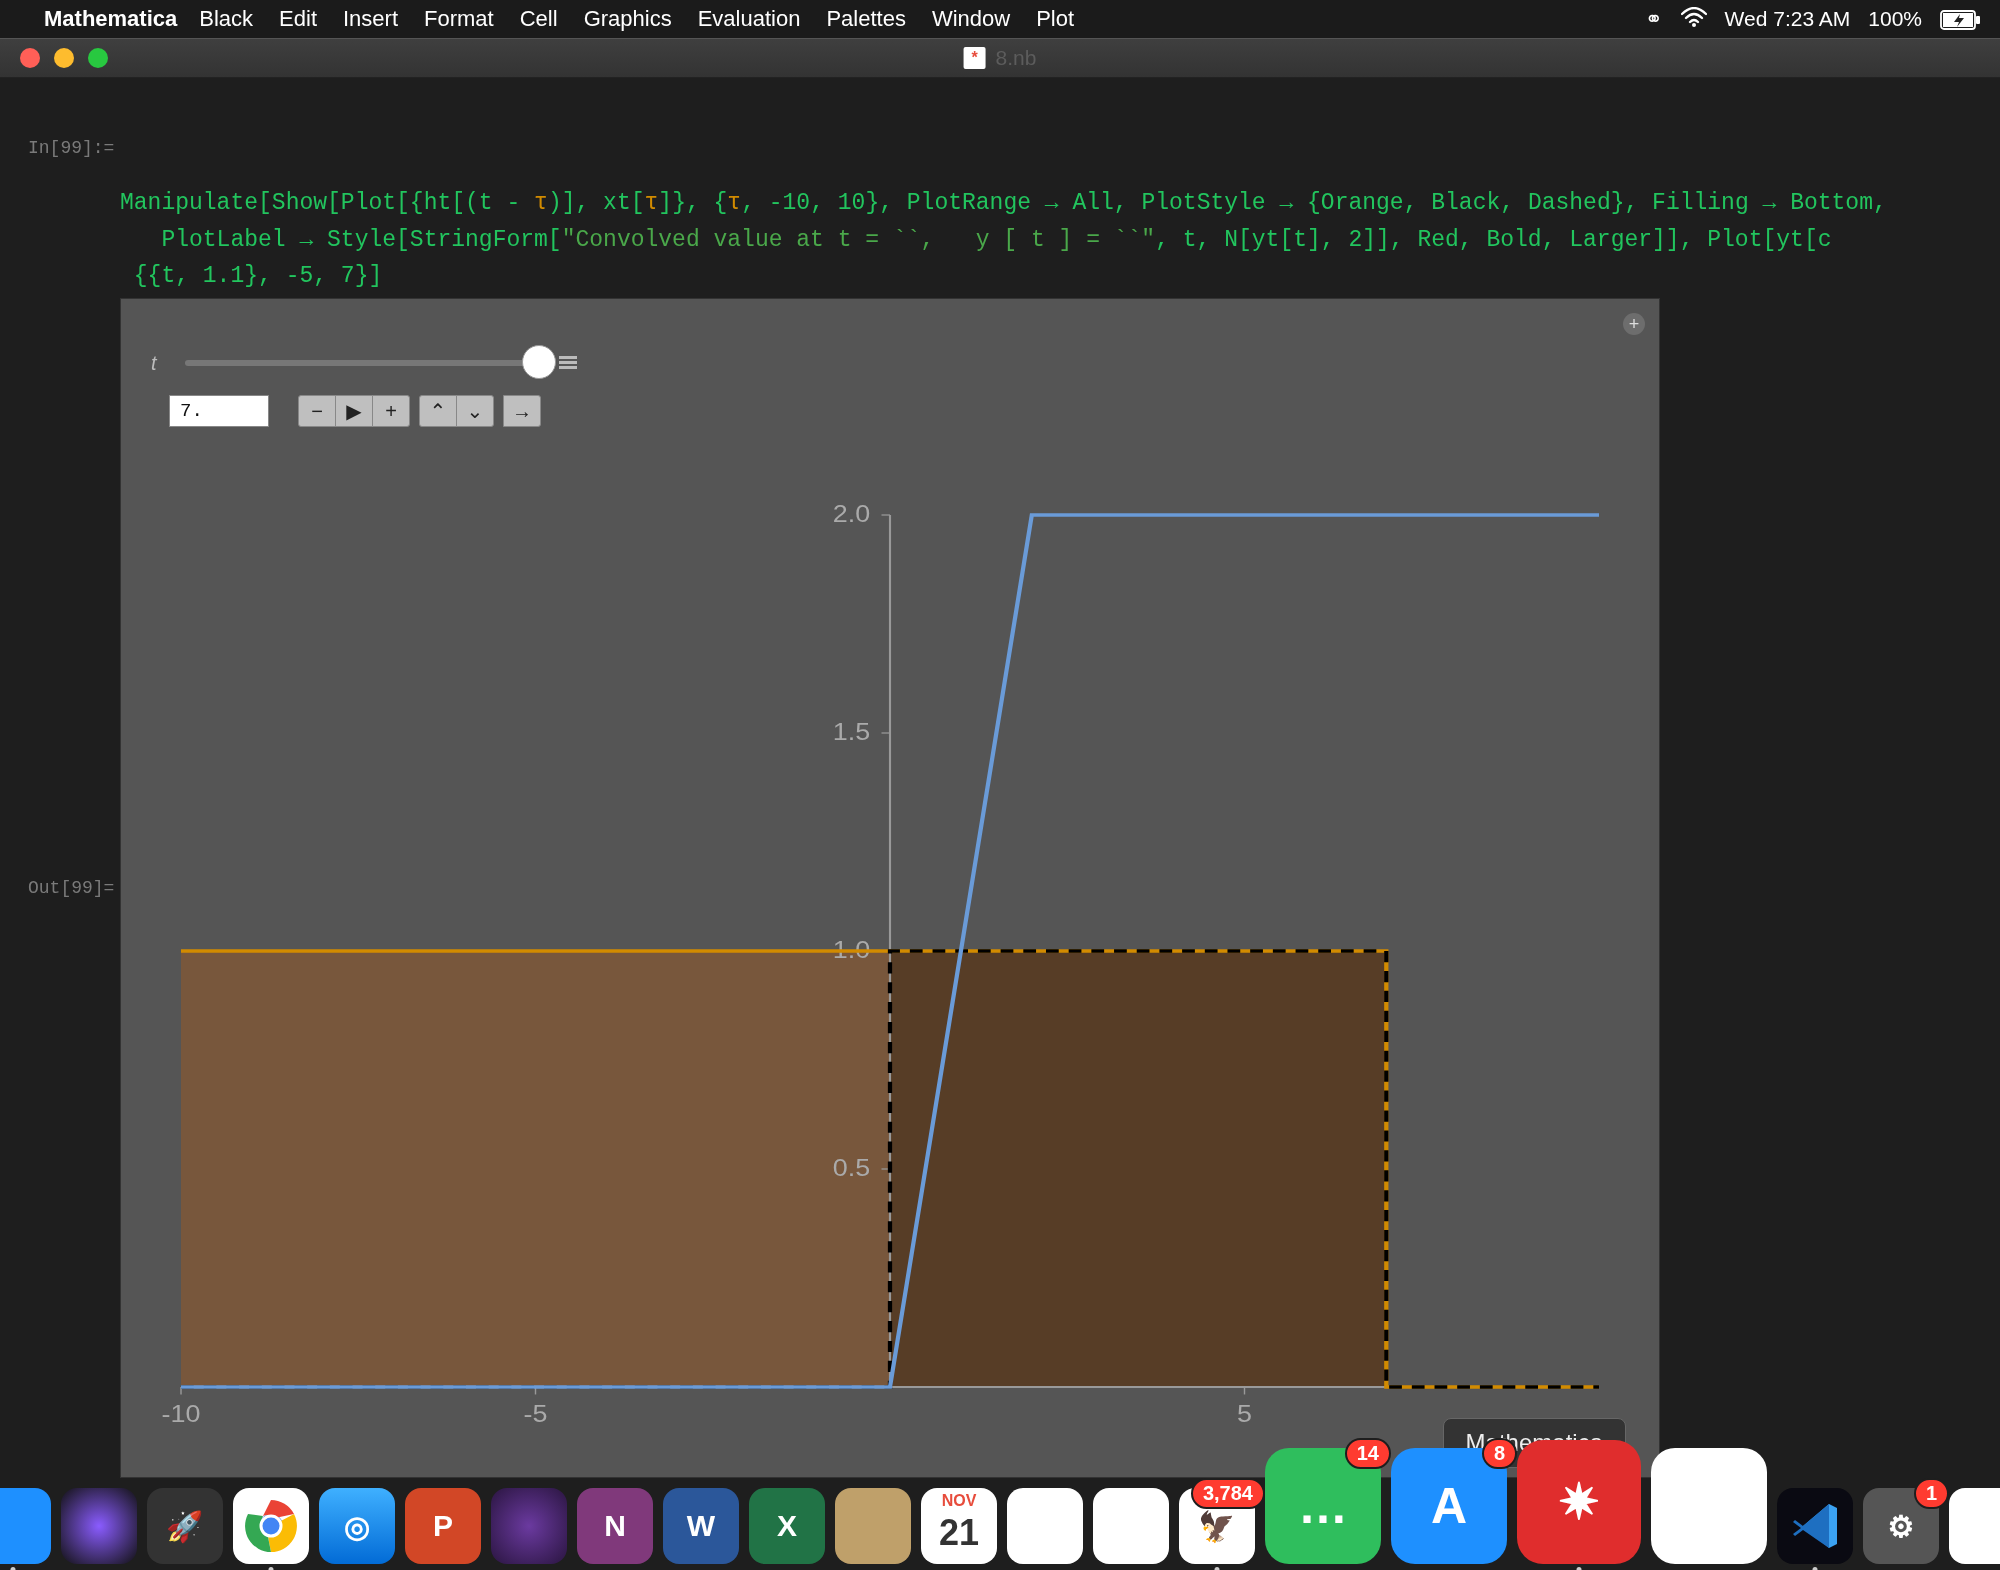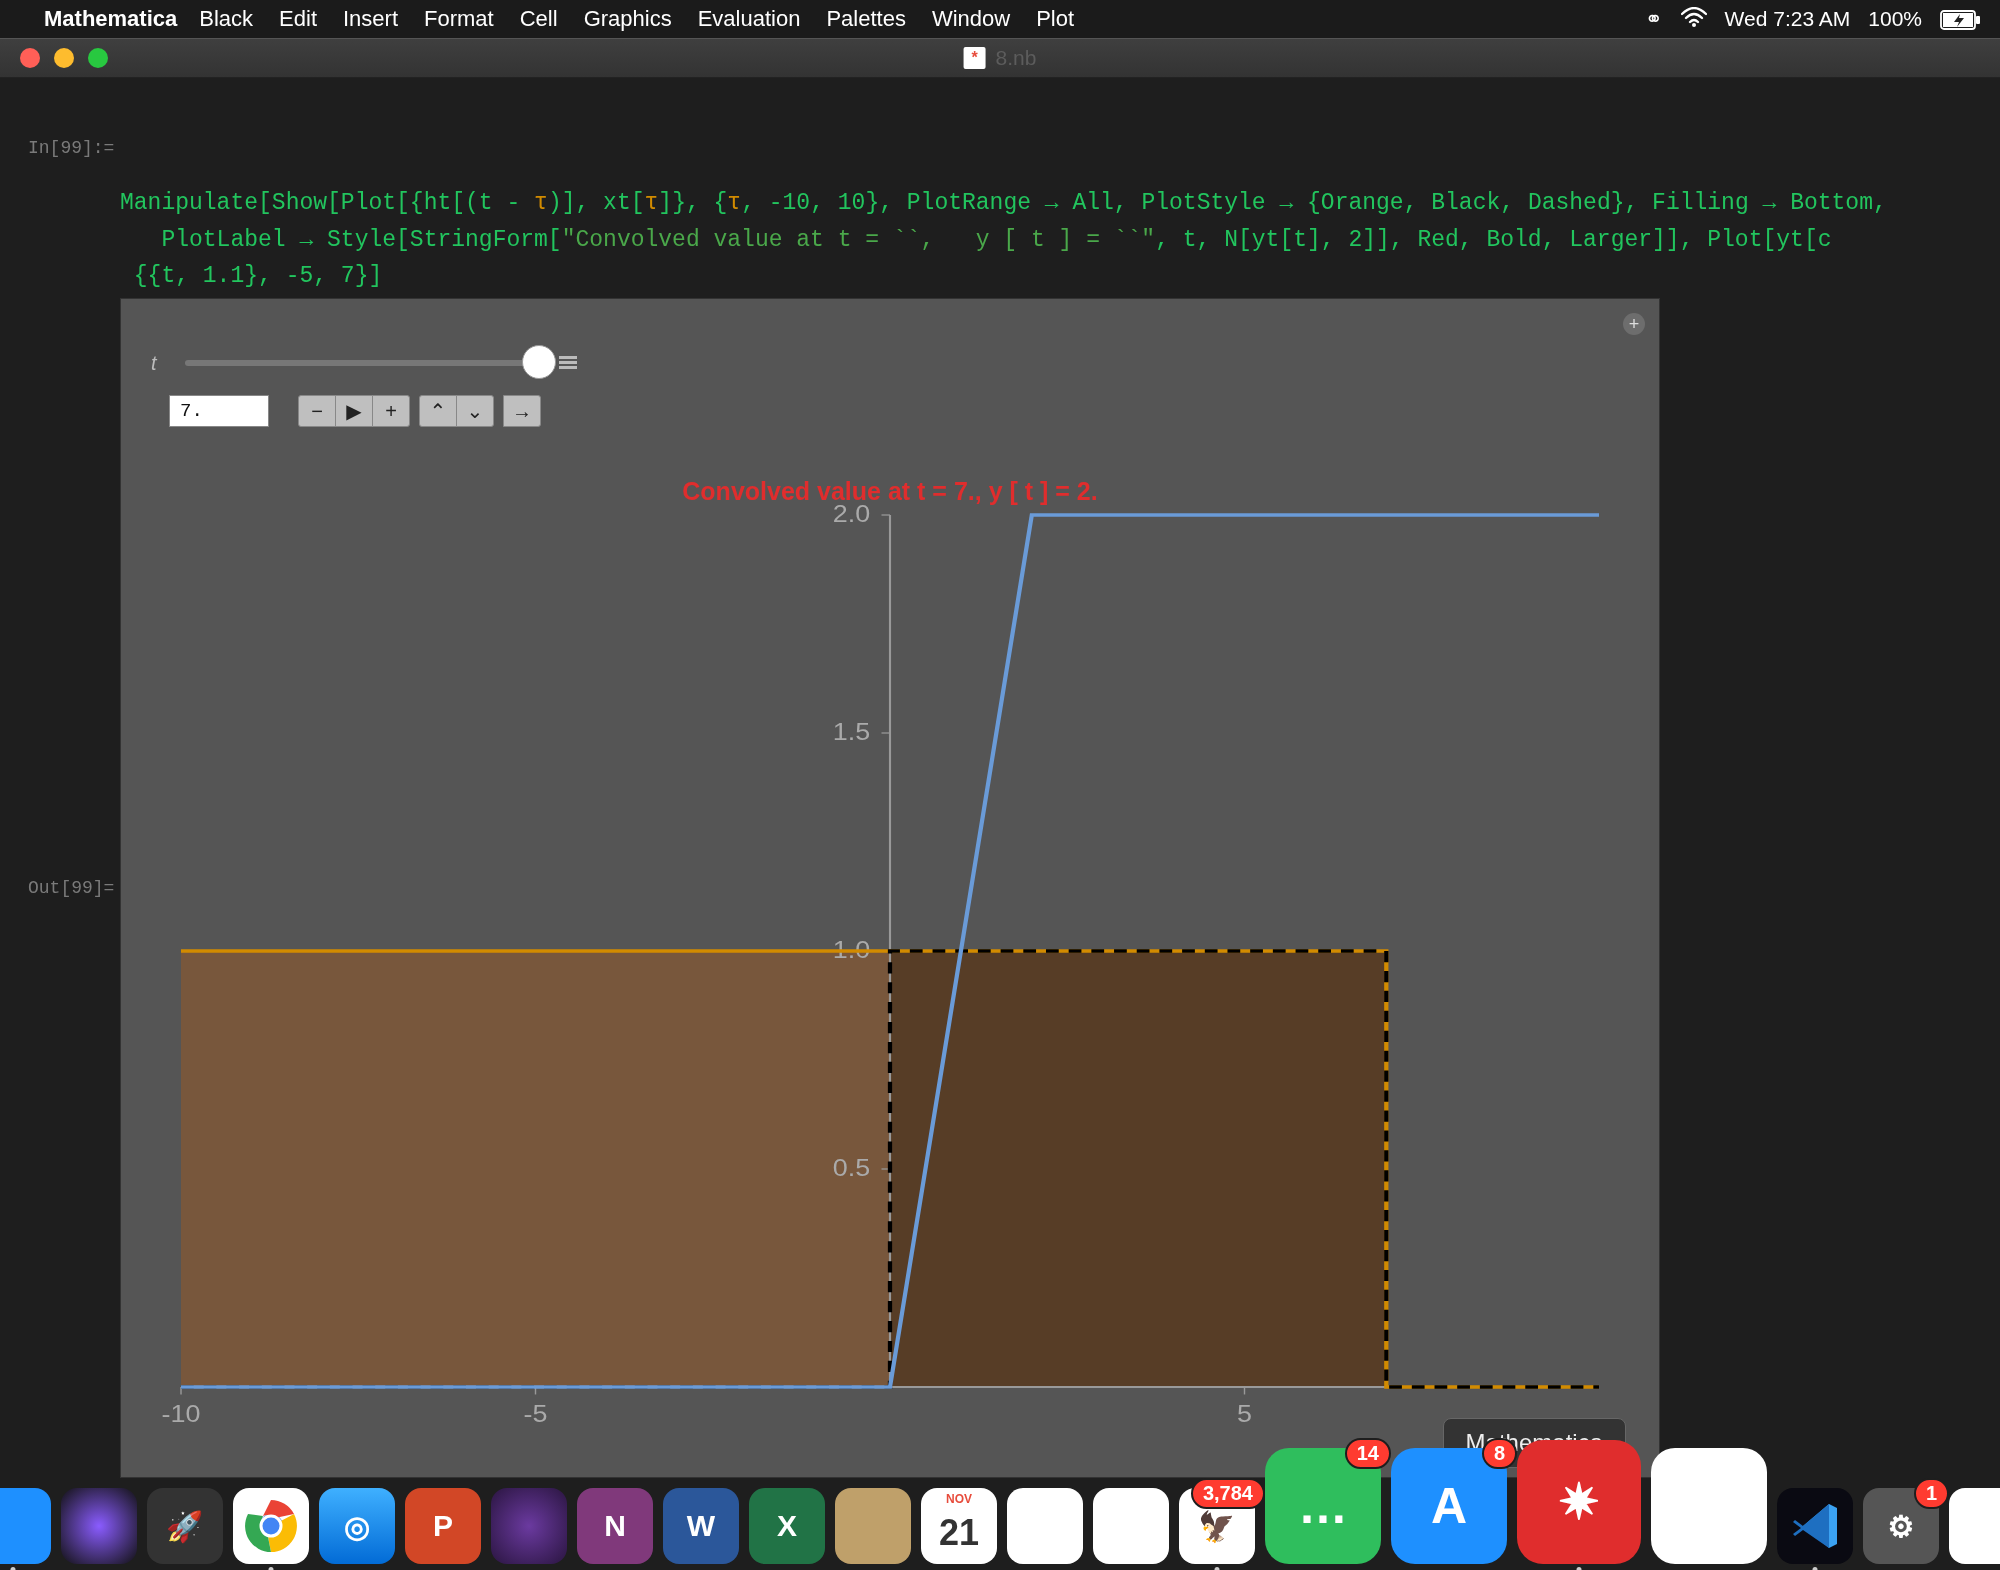--- a/index.html
+++ b/index.html
@@ -235,21 +235,20 @@
       <div class="btn-group">
         <div class="ctrl-btn">⌃</div>
         <div class="ctrl-btn">⌄</div>
       </div>
       <div class="btn-group">
         <div class="ctrl-btn">→</div>
       </div>
     </div>
 
     <div class="plot">
-      <div class="plot-title">Convolved value at t = 7.,   y [ t ] = 2.</div>
       <div class="axes">
         <svg id="chart-svg" viewBox="0 0 1000 700" preserveAspectRatio="none">
             <path d="M 0 700 L 0 350 L 850 350 L 850 700 L 1000 700 L 1000 700 Z" fill="rgba(150,90,40,0.55)" stroke="none"></path>
             <path d="M 0 700 L 0 700 L 500 700 L 500 350 L 850 350 L 850 700 L 1000 700 L 1000 700 Z" fill="rgba(60,40,20,0.55)" stroke="none"></path>
             <line x1="500" y1="0" x2="500" y2="700" stroke="#999" stroke-width="1.5"></line>
             <line x1="0" y1="700" x2="1000" y2="700" stroke="#999" stroke-width="1.5"></line>
             <line x1="494" x2="500" y1="525" y2="525" stroke="#999"></line>
             <text x="486" y="531" text-anchor="end" class="tick-label">0.5</text>
             <line x1="494" x2="500" y1="350" y2="350" stroke="#999"></line>
             <text x="486" y="356" text-anchor="end" class="tick-label">1.0</text>
@@ -312,21 +311,21 @@
       <div class="dock-icon" style="background: rgb(43, 87, 154);">
         <span>W</span>
       </div>
       <div class="dock-icon" style="background: rgb(33, 115, 70);">
         <span>X</span>
       </div>
       <div class="dock-icon" style="background: rgb(191, 160, 106);">
         <span></span>
       </div>
       <div class="dock-icon" style="background: rgb(255, 255, 255);">
-        <div style="position:absolute;top:4px;left:0;right:0;text-align:center;font-size:12px;color:#e74c3c;font-weight:700">NOV</div>
+        <div style="position:absolute;top:4px;left:0;right:0;text-align:center;font-size:16px;color:#e74c3c;font-weight:700">NOV</div>
         <div style="font-size:36px;color:#333;margin-top:14px">21</div>
       </div>
       <div class="dock-icon" style="background: rgb(255, 255, 255);">
         <span>☰</span>
       </div>
       <div class="dock-icon" style="background: rgb(255, 255, 255);">
         <span>✿</span>
       </div>
       <div class="dock-icon" style="background: rgb(255, 255, 255);">
         <span>🦅</span>

